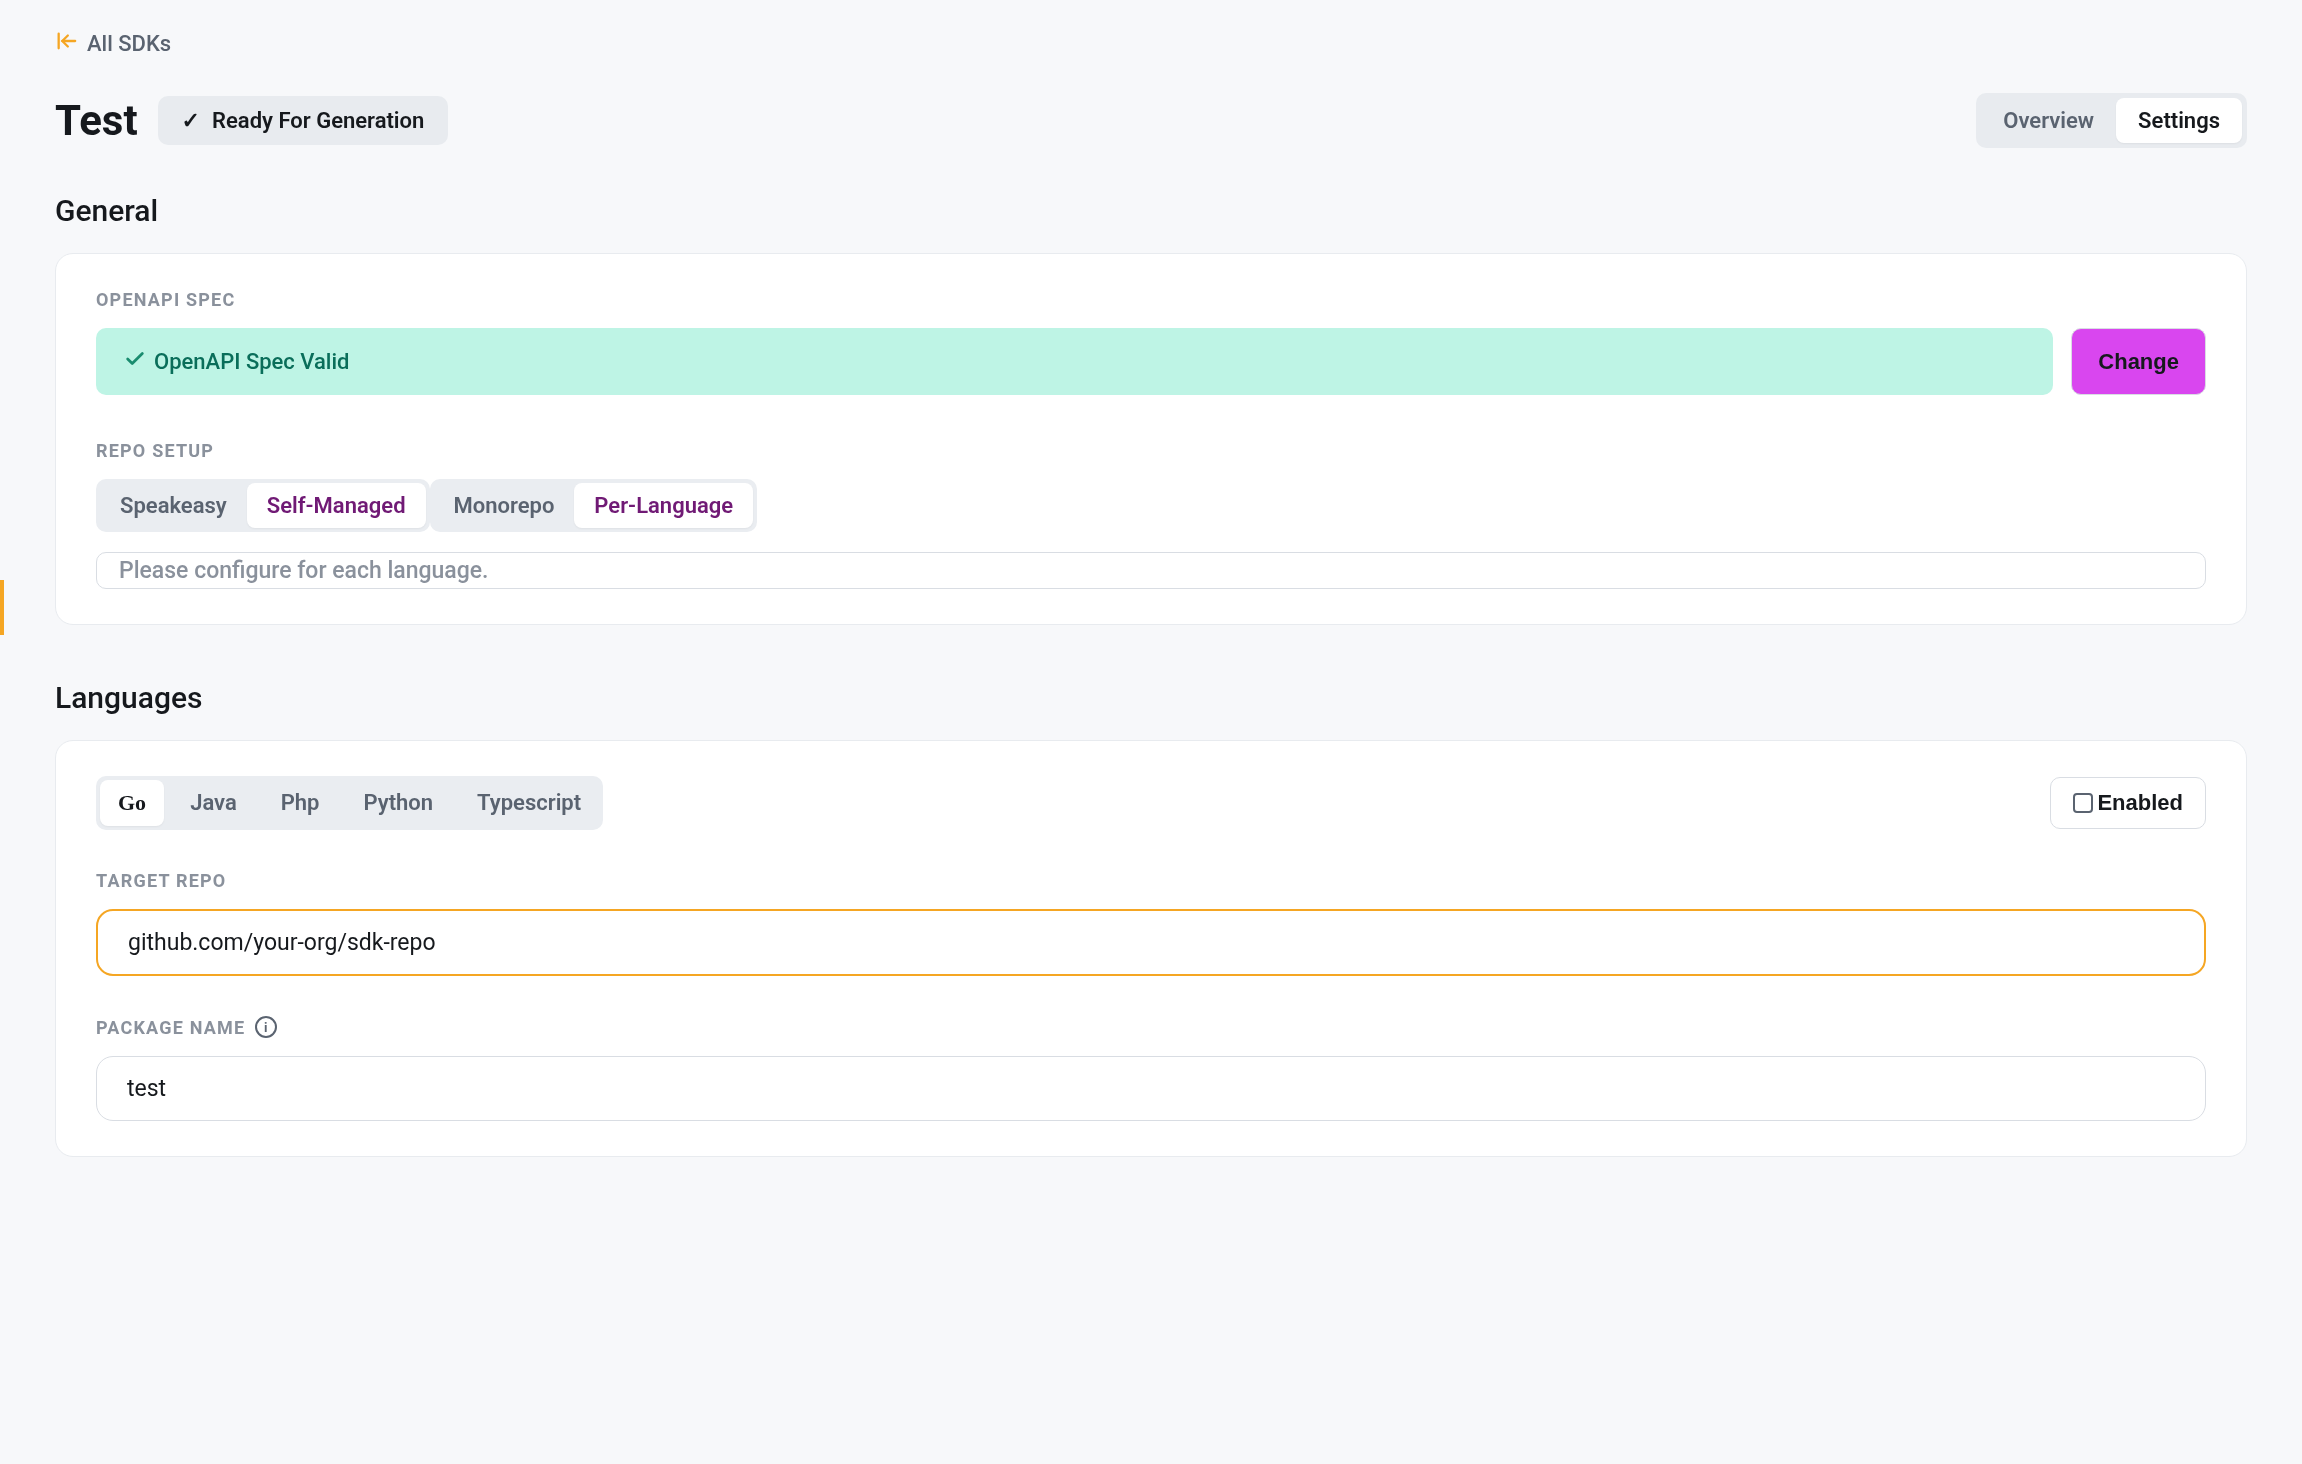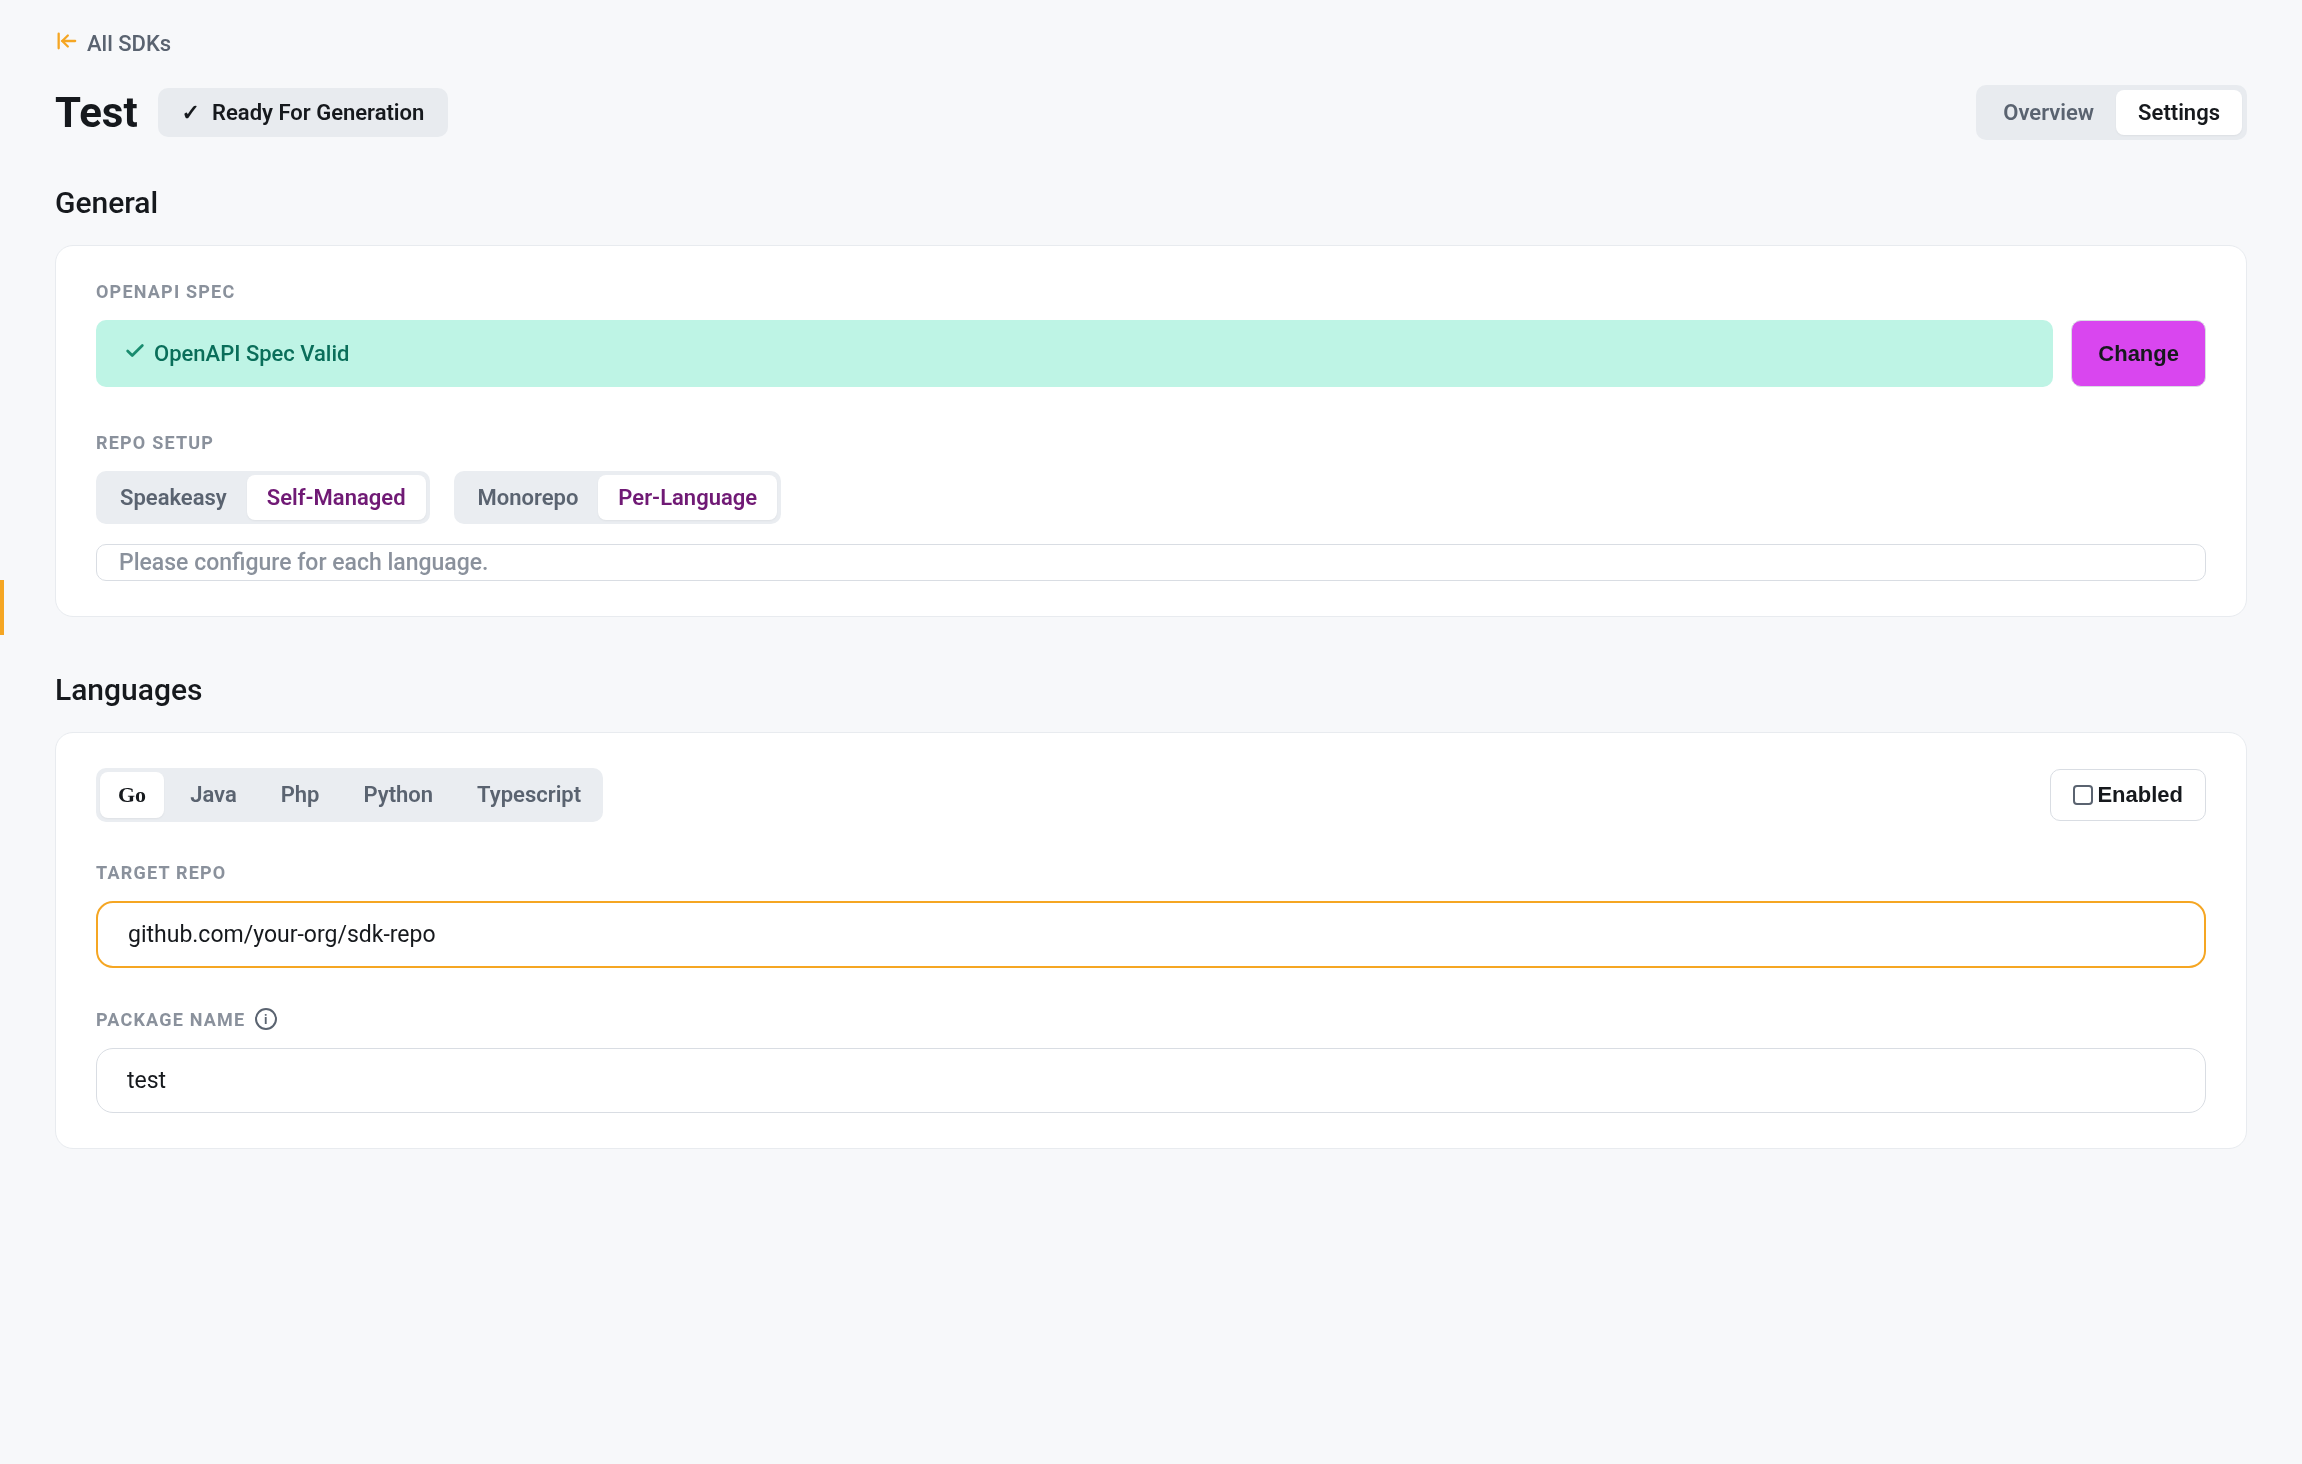--- a/index.html
+++ b/index.html
@@ -12,21 +12,21 @@
       font-family: -apple-system, BlinkMacSystemFont, "Segoe UI", Roboto, Helvetica, Arial, sans-serif;
       background-color: #f7f8fa;
       color: #1a1d21;
       padding: 30px 55px;
     }
     
     .breadcrumb {
       display: flex;
       align-items: center;
       gap: 10px;
-      margin-bottom: 28px;
+      margin-bottom: 36px;
     }
     
     .breadcrumb-icon {
       color: #f5a623;
       font-size: 22px;
       font-weight: 600;
     }
     
     .breadcrumb-link {
       color: #5a6370;
@@ -149,21 +149,20 @@
       border-radius: 10px;
       padding: 18px 26px;
       font-size: 22px;
       font-weight: 600;
       color: #16191d;
       cursor: pointer;
     }
     
     .segmented-group {
       display: flex;
-      gap: 24px;
       margin-bottom: 20px;
     }
     
     .segmented {
       display: inline-flex;
       background-color: #eaedf1;
       border-radius: 10px;
       padding: 4px;
     }
     

